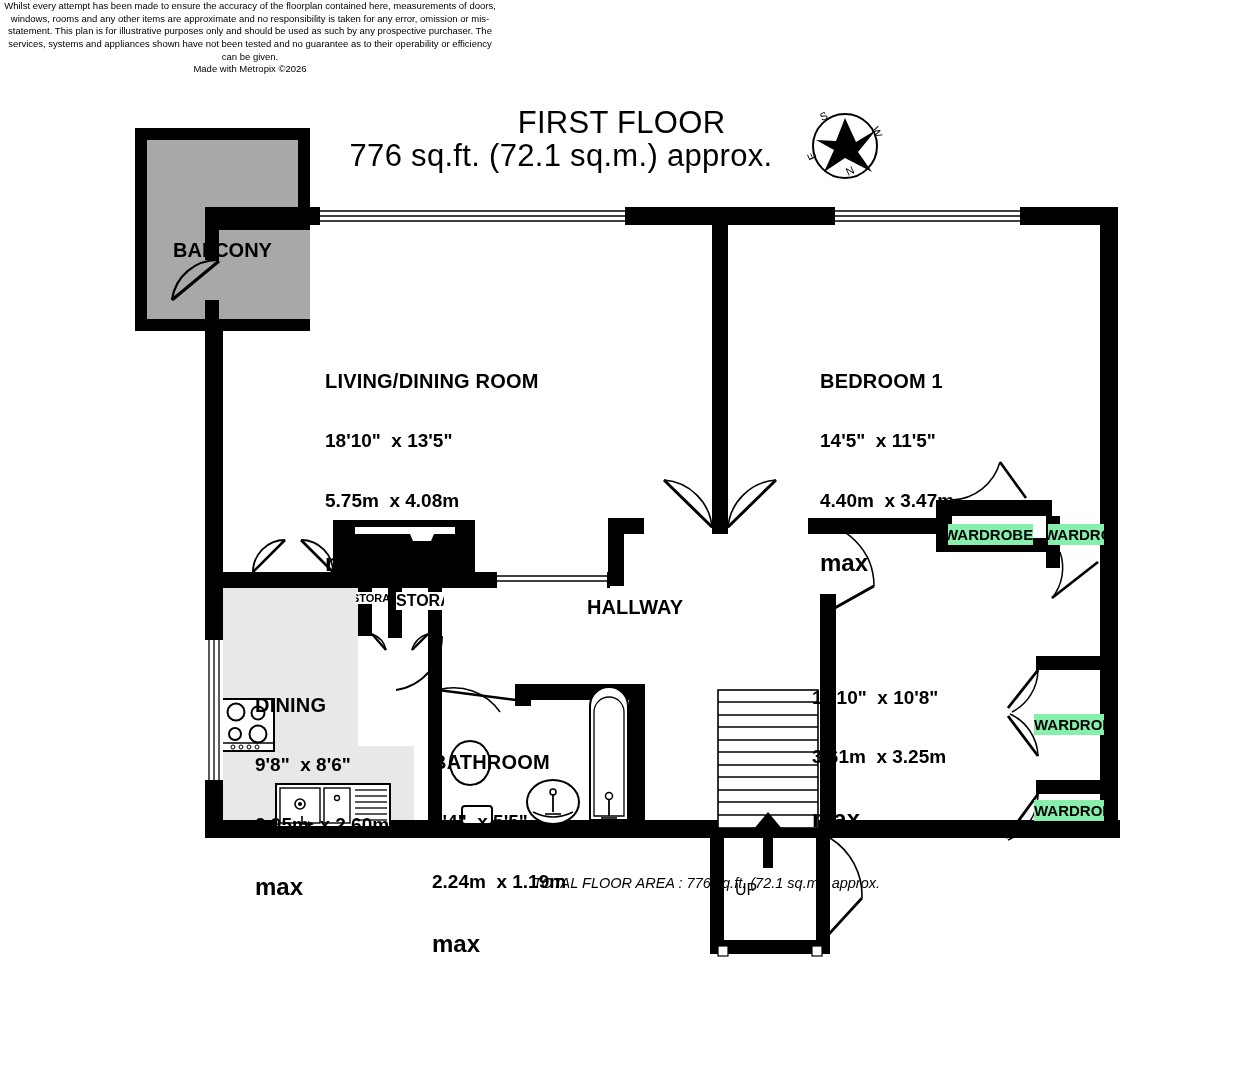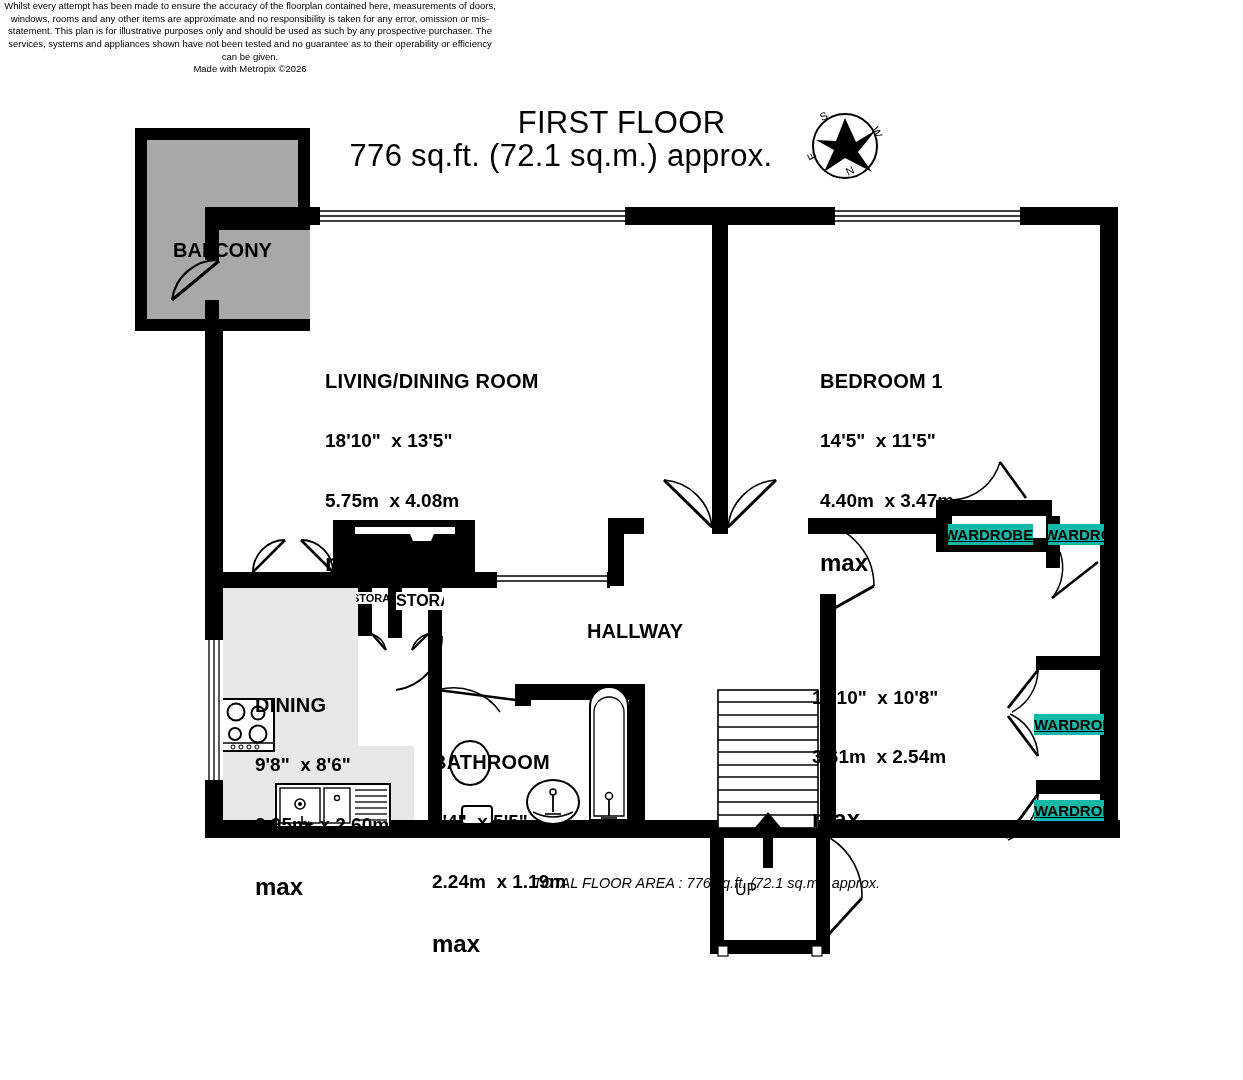--- a/index.html
+++ b/index.html
@@ -69,24 +69,23 @@
     font-weight: bold;
     white-space: pre;
     text-align: center;
     background: #ffffff;
   }
   .wr-label {
     position: absolute;
     font-size: 15px;
     font-weight: bold;
     white-space: pre;
-    background: #14b8a6;
+    background: #86efac;
     padding: 2px 0;
     z-index: 40;
-    text-decoration: underline;
   }
   #up-label {
     left: 735px; top: 881px;
     font-size: 16px; font-weight: normal;
     position: absolute;
   }
   
   #footer-total {
     left: 0; top: 875px; width: 880px;
     font-size: 14.5px; font-weight: normal;
@@ -404,39 +403,39 @@
 
 <div class="room-label" style="left:820px; top:333px; width:240px;">
   <span class="rname">BEDROOM 1</span>
   <span class="rdim">14'5"  x 11'5"</span>
   <span class="rdim">4.40m  x 3.47m</span>
   <span class="rmax">max</span>
 </div>
 
 <div class="room-label" style="left:812px; top:650px; width:240px;">
   <span class="rdim">11'10"  x 10'8"</span>
-  <span class="rdim">3.61m  x 2.54m</span>
+  <span class="rdim">3.61m  x 3.25m</span>
   <span class="rmax">max</span>
 </div>
 
 <div class="room-label" style="left:255px; top:657px; width:200px;">
   <span class="rname">DINING</span>
   <span class="rdim">9'8"  x 8'6"</span>
   <span class="rdim">2.95m  x 2.60m</span>
   <span class="rmax">max</span>
 </div>
 
 <div class="room-label" style="left:432px; top:714px; width:190px;">
   <span class="rname">BATHROOM</span>
   <span class="rdim">7'4"  x 5'5"</span>
   <span class="rdim">2.24m  x 1.19m</span>
   <span class="rmax">max</span>
 </div>
 
-<div class="plain-label" style="left:560px; top:596px; width:150px;margin-top:24px;">HALLWAY</div>
+<div class="plain-label" style="left:560px; top:596px; width:150px;">HALLWAY</div>
 
 <div style="position:absolute;left:356px;top:592px;width:32px;height:22px;overflow:hidden;">
   <div class="small-label" style="left:-12px;top:0px;width:70px;font-size:11px;">STORAGE</div>
 </div>
 <div style="position:absolute;left:396px;top:592px;width:48px;height:24px;overflow:hidden;">
   <div class="small-label" style="left:0px;top:0px;width:80px;font-size:16px;text-align:left;">STORAGE</div>
 </div>
 
 <div style="position:absolute;left:948px;top:524px;width:90px;height:22px;overflow:hidden;">
   <div class="wr-label" style="left:-4px;top:0px;">WARDROBE</div>

